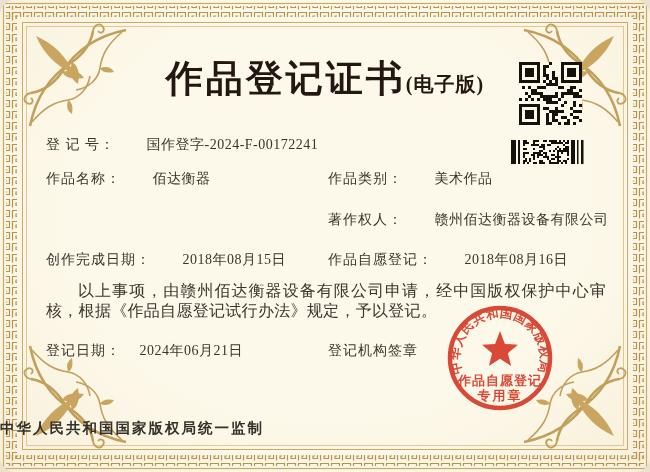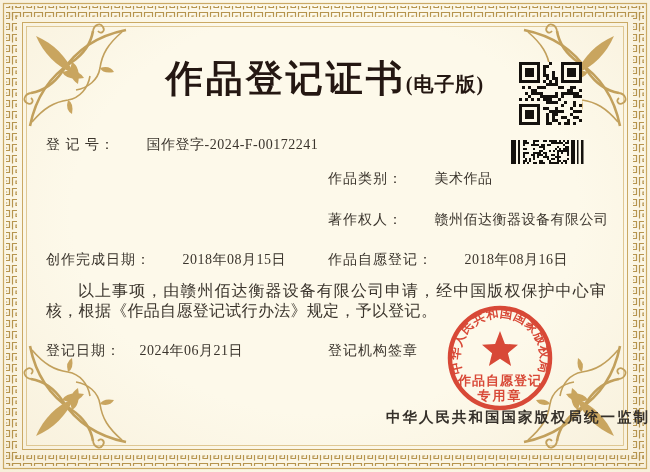--- a/index.html
+++ b/index.html
@@ -1,20 +1,21 @@
 <!DOCTYPE html>
 <html><head>
 <meta charset="utf-8">
 <style>
   html,body{margin:0;padding:0;background:#e8e2d0;}
   .page{
     position:relative;width:650px;height:472px;overflow:hidden;
     background:radial-gradient(ellipse at 50% 45%, #fdf9ea 55%, #f7efda 100%);
     font-family:"Liberation Serif","DejaVu Serif",serif;
     color:#3a342c;
+    border-radius:15px;
   }
   svg{display:block;}
   .frame,.corner{position:absolute;pointer-events:none;}
   .corner{width:112px;height:112px;}
   .corner.tl{top:22px;left:22px;}
   .corner.tr{top:22px;right:22px;transform:scaleX(-1);}
   .corner.bl{bottom:22px;left:22px;transform:scaleY(-1);}
   .corner.br{bottom:22px;right:22px;transform:scale(-1,-1);}
 
   .title-wrap{position:absolute;top:54px;left:0;width:100%;text-align:center;white-space:nowrap;}
@@ -26,21 +27,21 @@
   .cell-l{position:absolute;left:0;top:0;white-space:nowrap;}
   .lbl{white-space:pre;letter-spacing:1px;}
   .val{margin-left:28px;letter-spacing:0.5px;}
 
   .statement{
     position:absolute;left:46px;top:281px;width:560px;
     font-size:16px;line-height:19.5px;letter-spacing:0.3px;
     text-indent:2em;text-align:justify;
   }
   .footer{
-    position:absolute;left:0;top:408px;width:100%;text-align:right;
+    position:absolute;left:0;top:419px;width:100%;text-align:left;
     font-size:14.5px;font-weight:bold;letter-spacing:2px;color:#35302a;
   }
   .qr{position:absolute;left:519px;top:62px;}
   .barcode{position:absolute;left:511px;top:139px;}
   .seal{position:absolute;left:443px;top:301px;opacity:0.93;}
   .seal text{font-family:"Liberation Serif","DejaVu Serif",serif;font-weight:bold;}
 </style>
 </head>
 <body>
 
@@ -435,20 +436,24 @@
     </svg>
 
   <div class="row" style="top:136px">
     <span class="cell-l">
       <span class="lbl">登 记 号：</span>
       <span class="val">国作登字-2024-F-00172241</span>
     </span>
   </div>
 
   <div class="row" style="top:170px">
+    <span class="cell-l">
+      <span class="lbl">作品名称：</span>
+      <span class="val">佰达衡器</span>
+    </span>
     <span class="cell-r">
       <span class="lbl">作品类别：</span>
       <span class="val">美术作品</span>
     </span>
   </div>
 
   <div class="row" style="top:211px">
     <span class="cell-r">
       <span class="lbl">著作权人：</span>
       <span class="val">赣州佰达衡器设备有限公司</span>

